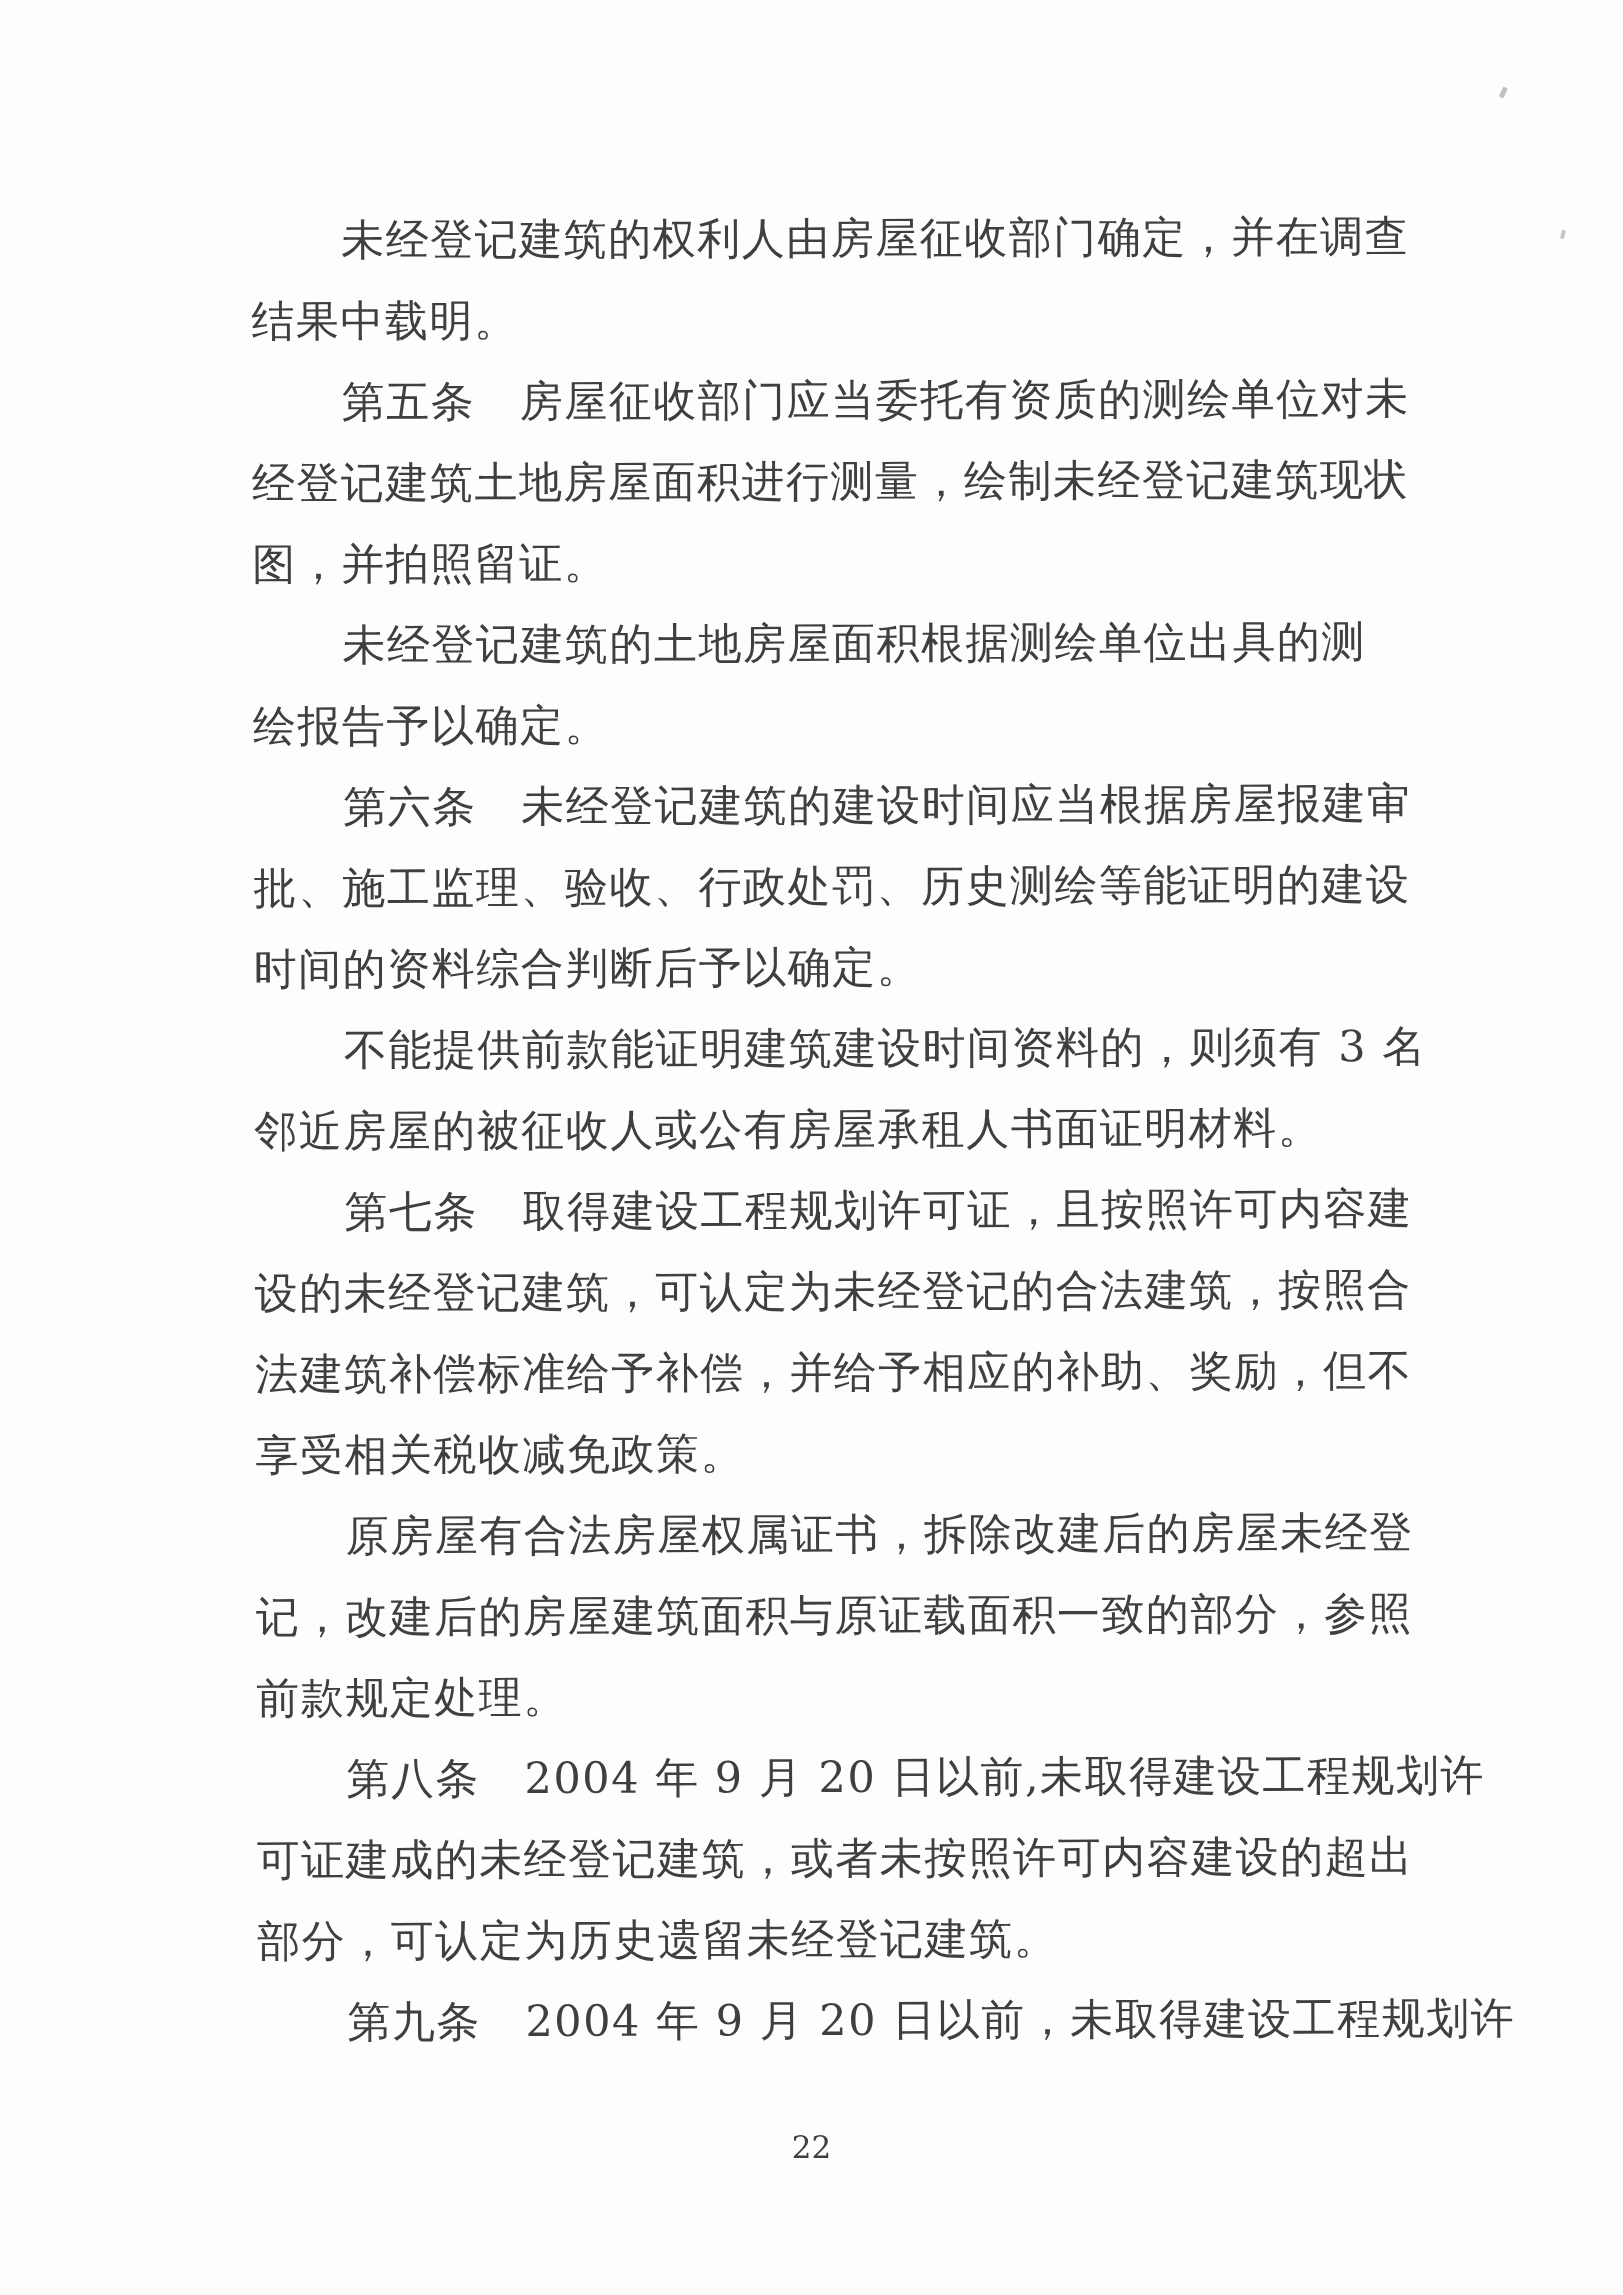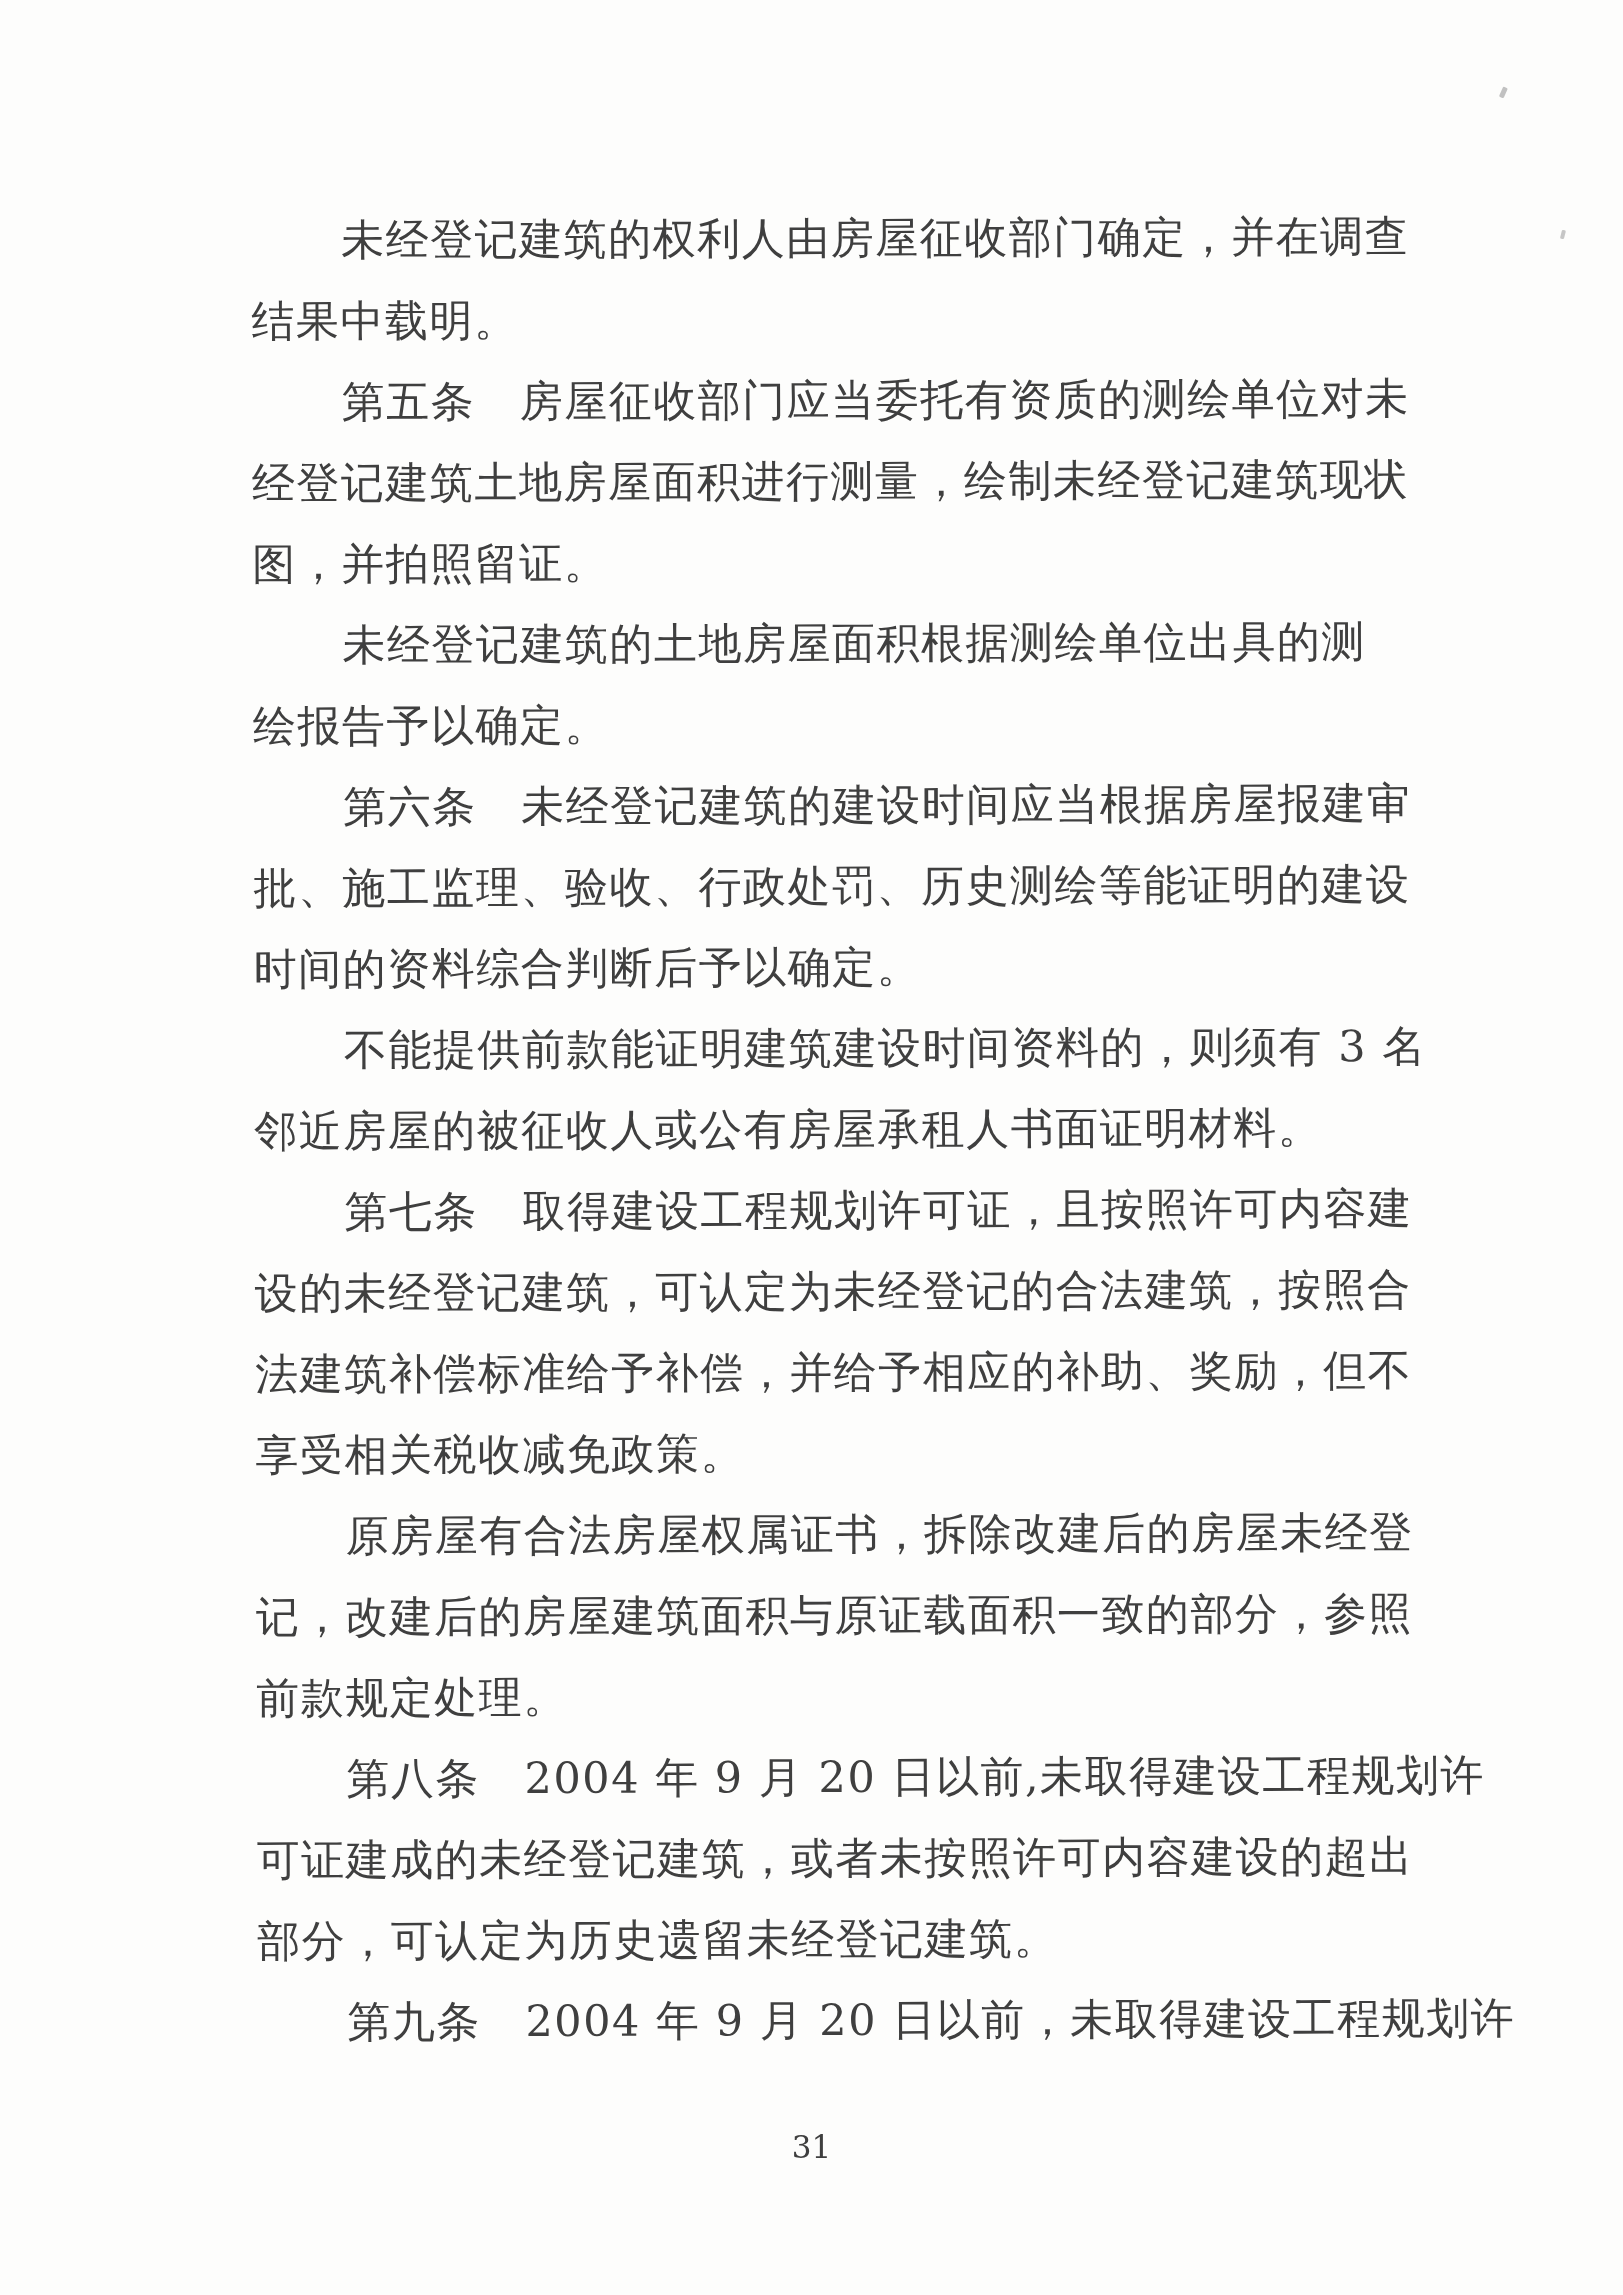--- a/index.html
+++ b/index.html
@@ -90,19 +90,19 @@
     <div class="line">享受相关税收减免政策。</div>
     <div class="line indent">原房屋有合法房屋权属证书，拆除改建后的房屋未经登</div>
     <div class="line">记，改建后的房屋建筑面积与原证载面积一致的部分，参照</div>
     <div class="line">前款规定处理。</div>
     <div class="line indent">第八条　2004 年 9 月 20 日以前,未取得建设工程规划许</div>
     <div class="line">可证建成的未经登记建筑，或者未按照许可内容建设的超出</div>
     <div class="line">部分，可认定为历史遗留未经登记建筑。</div>
     <div class="line indent">第九条　2004 年 9 月 20 日以前，未取得建设工程规划许</div>
   </div>
 
-  <div class="page-number">31</div>
+  <div class="page-number">22</div>
 
   <div class="speck speck-1"></div>
   <div class="speck speck-2"></div>
 
 </div>
 
 
 </body></html>

